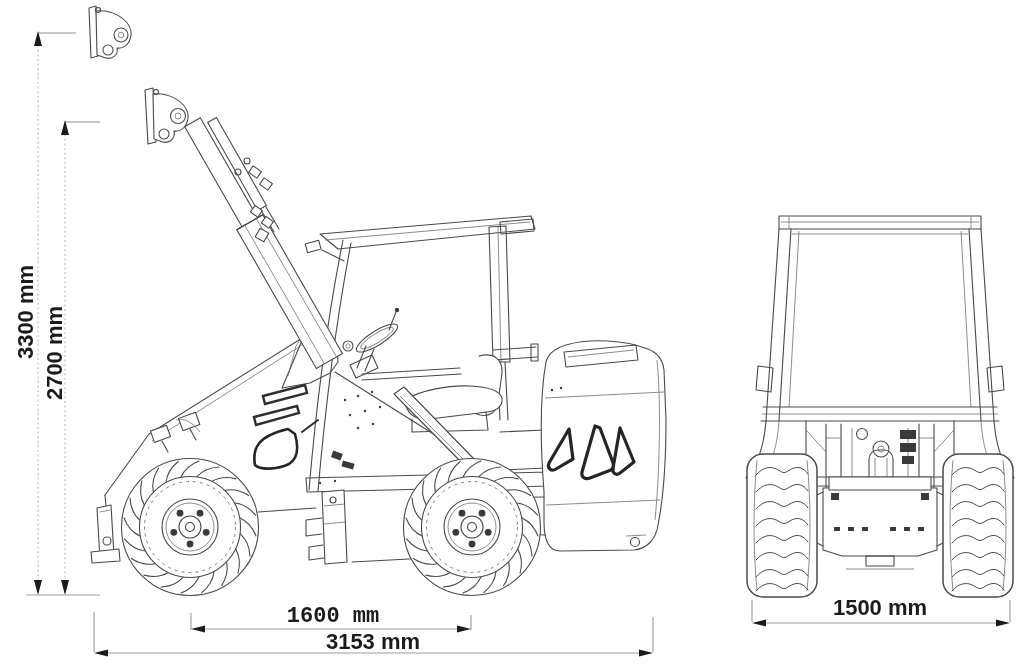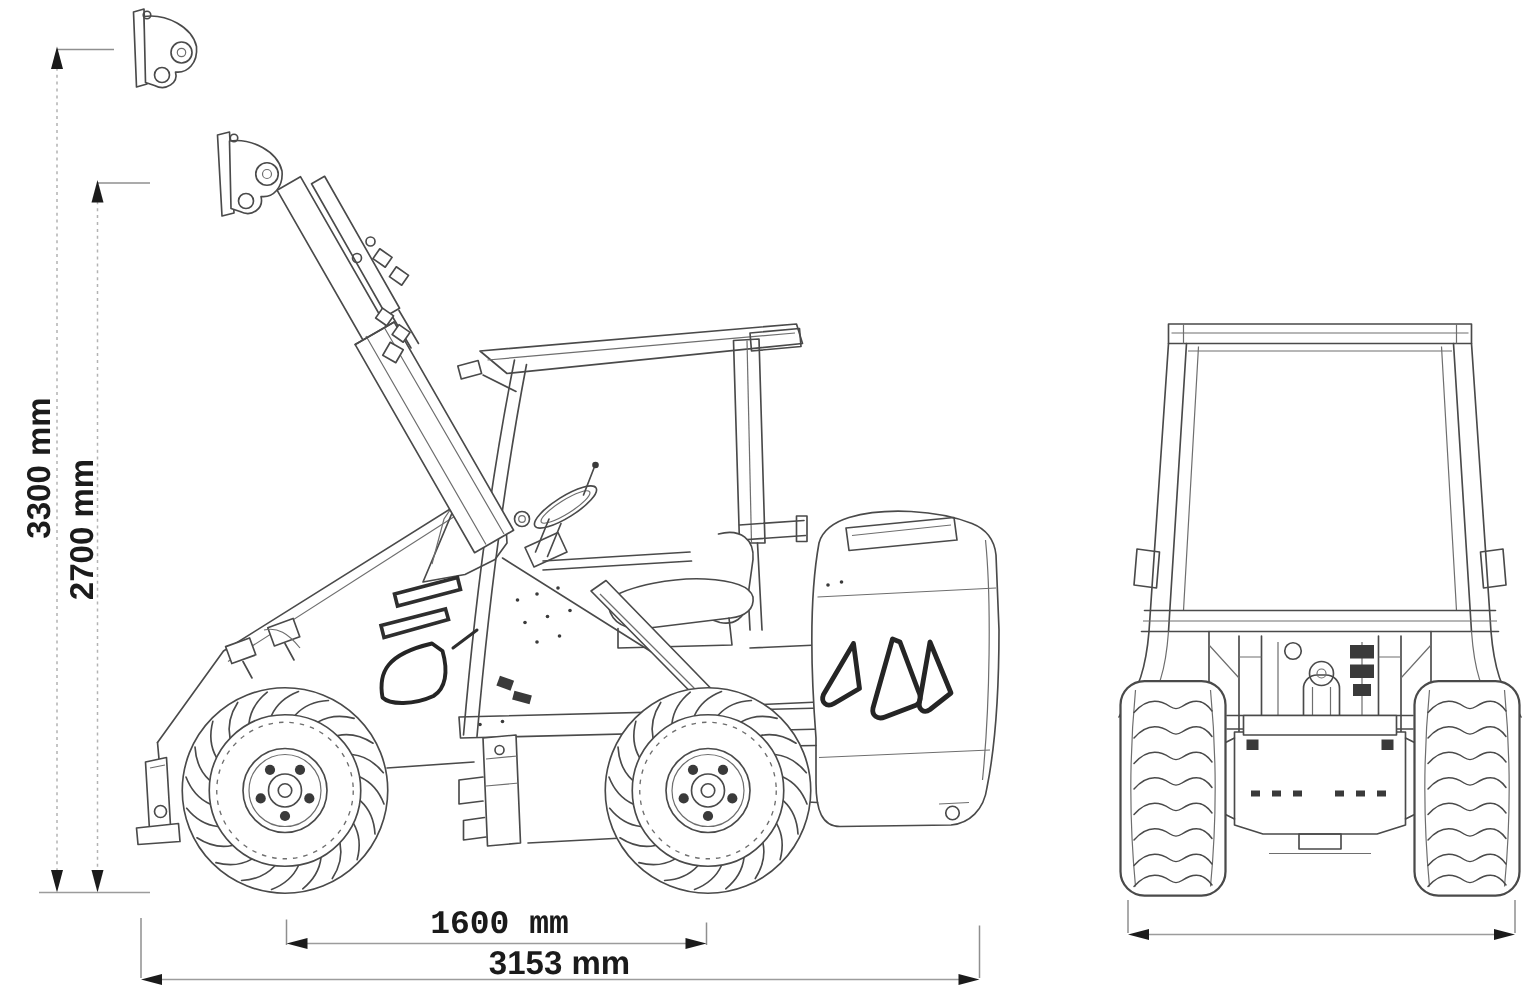--- a/index.html
+++ b/index.html
@@ -330,14 +330,15 @@
       <polygon points="752,623 766,619.4 766,626.6" class="arr"></polygon>
       <polygon points="1010,623 996,619.4 996,626.6" class="arr"></polygon>
     </g>
   </g>
 </svg>
 
 <div class="dimlabel vert" style="left:-44px;top:300px;width:140px;">3300 mm</div>
 <div class="dimlabel vert" style="left:-15px;top:341px;width:140px;">2700 mm</div>
 <div class="dimlabel" style="left:253px;top:605px;width:160px;font-family:Liberation Mono, monospace;">1600 mm</div>
 <div class="dimlabel" style="left:293px;top:630px;width:160px;">3153 mm</div>
+<div class="dimlabel" style="left:800px;top:596px;width:160px;">1500 mm</div>
 
 </div>
 
 </body></html>

